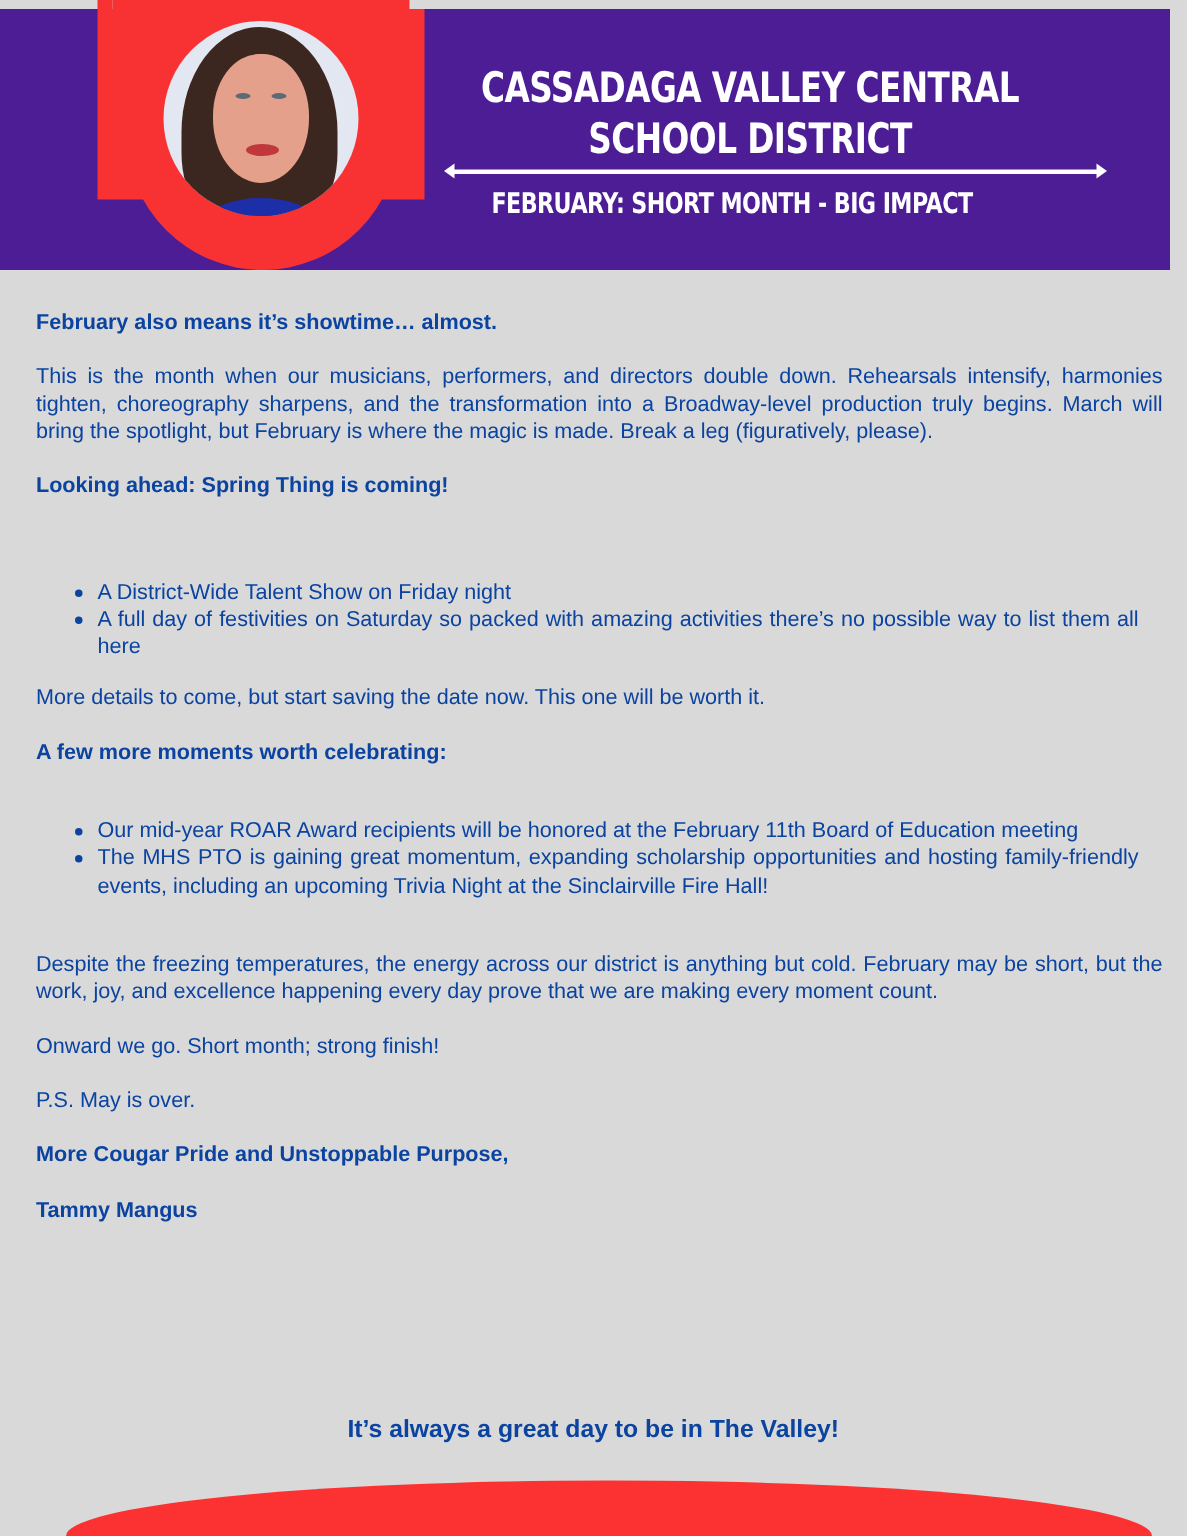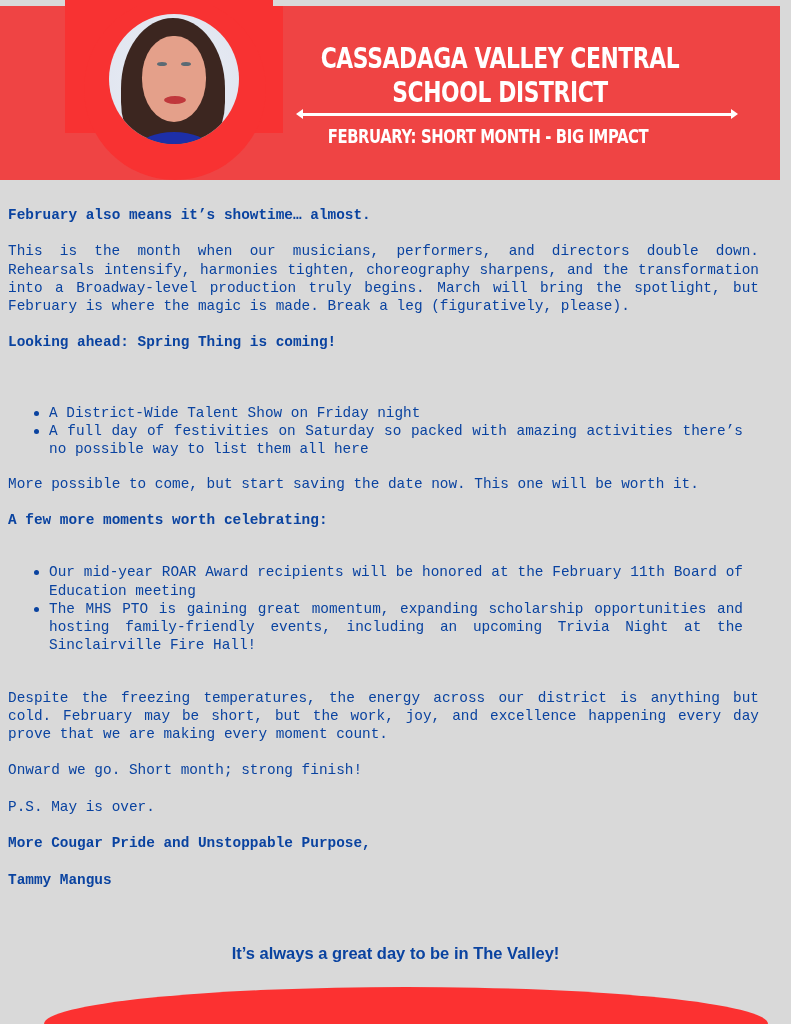--- a/index.html
+++ b/index.html
@@ -6,21 +6,21 @@
     html, body {
       width: 791px; height: 1024px; overflow: hidden;
       background: #d9d9d9;
       font-family: "Liberation Sans", "DejaVu Sans", sans-serif;
     }
     .page { position: relative; width: 791px; height: 1024px; background: #d9d9d9; overflow: hidden; }
 
     
     .banner {
       position: absolute; left: 0; top: 6px; width: 780px; height: 174px;
-      background: #ef4444; overflow: hidden;
+      background: #4c1d95; overflow: hidden;
     }
     .red-tab {
       position: absolute; left: 65px; top: -10px; width: 218px; height: 137px;
       background: #f83232; border-radius: 0 0 0 0;
     }
     .red-tab-top-left, .red-tab-top-right {
       position: absolute; top: -6px; width: 16px; height: 12px; background: #d9d9d9;
     }
     .red-circle-lower {
       position: absolute; left: 84px; top: -8px; width: 182px; height: 182px;
@@ -63,22 +63,22 @@
     }
     .arrow-line::before, .arrow-line::after {
       content: ""; position: absolute; top: -4px; width: 0; height: 0;
       border-top: 5.5px solid transparent; border-bottom: 5.5px solid transparent;
     }
     .arrow-line::before { left: -4px; border-right: 7px solid #ffffff; }
     .arrow-line::after { right: -4px; border-left: 7px solid #ffffff; }
 
     
     .content {
-      position: absolute; left: 8px; top: 206px; width: 751px;
-      color: #0a43a0; font-size: 14.4px; line-height: 18.2px; font-family: Liberation Mono, monospace;
+      position: absolute; left: 24px; top: 206px; width: 751px;
+      color: #0a43a0; font-size: 14.4px; line-height: 18.2px;
     }
     .content p { text-align: justify; }
     .content .b { font-weight: bold; }
     .gap { height: 18.2px; }
     .content ul { list-style: none; margin: 16px; padding: 0; }
     .content li { position: relative; padding-left: 25px; text-align: justify; }
     .content li::before {
       content: ""; position: absolute; left: 10px; top: 7px; width: 5px; height: 5px;
       border-radius: 50%; background: #0a43a0;
     }
@@ -121,21 +121,21 @@
     <div class="gap"></div>
     <p>This is the month when our musicians, performers, and directors double down. Rehearsals intensify, harmonies tighten, choreography sharpens, and the transformation into a Broadway-level production truly begins. March will bring the spotlight, but February is where the magic is made. Break a leg (figuratively, please).</p>
     <div class="gap"></div>
     <p class="b">Looking ahead: Spring Thing is coming!</p>
     <div class="gap"></div>
     <div class="gap"></div>
     <ul>
       <li>A District-Wide Talent Show on Friday night</li>
       <li>A full day of festivities on Saturday so packed with amazing activities there’s no possible way to list them all here</li>
     </ul>
-    <p>More possible to come, but start saving the date now. This one will be worth it.</p>
+    <p>More details to come, but start saving the date now. This one will be worth it.</p>
     <div class="gap"></div>
     <p class="b">A few more moments worth celebrating:</p>
     <div class="gap"></div>
     <ul>
       <li>Our mid-year ROAR Award recipients will be honored at the February 11th Board of Education meeting</li>
       <li>The MHS PTO is gaining great momentum, expanding scholarship opportunities and hosting family-friendly events, including an upcoming Trivia Night at the Sinclairville Fire Hall!</li>
     </ul>
     <div class="gap"></div>
     <p>Despite the freezing temperatures, the energy across our district is anything but cold. February may be short, but the work, joy, and excellence happening every day prove that we are making every moment count.</p>
     <div class="gap"></div>

